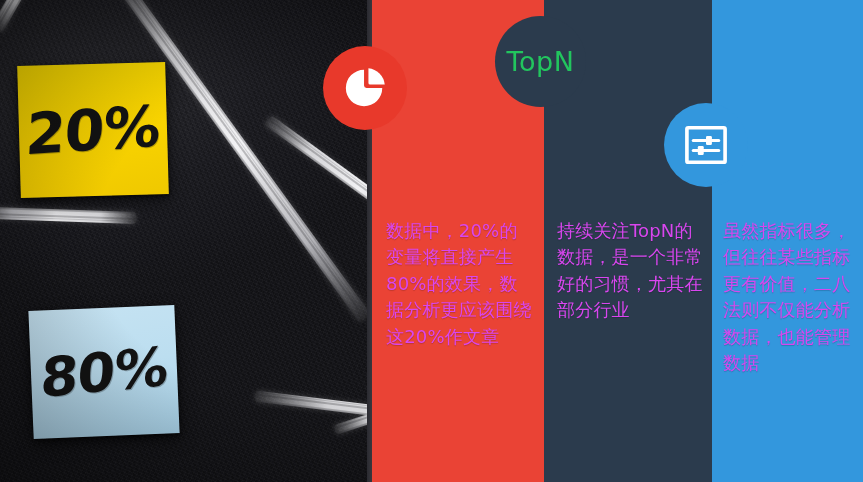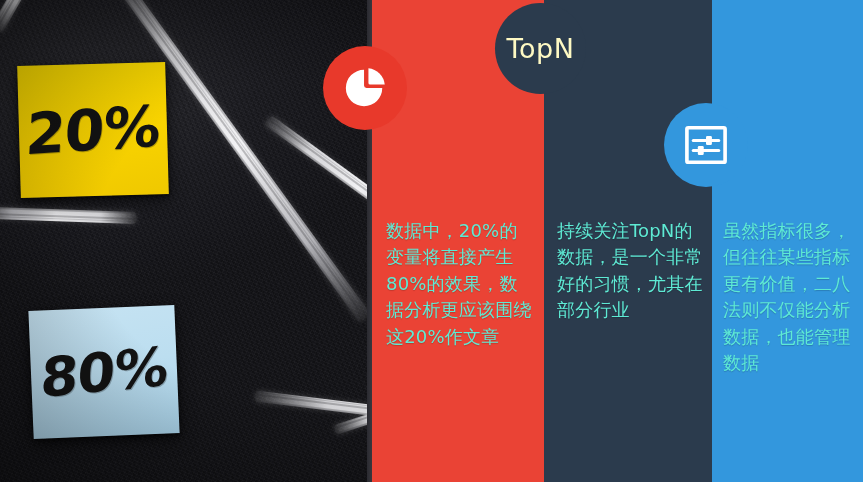--- a/index.html
+++ b/index.html
@@ -95,40 +95,40 @@
   .col-red{left:372px;width:172px;background:#ea4335;}
   .col-navy{left:544px;width:168px;background:#2b3b4d;}
   .col-blue{left:712px;width:151px;background:#3397dd;}
   .col-seam{
     position:absolute;left:367px;top:0;width:6px;height:482px;
     background:linear-gradient(90deg,#2a2a30 0%,#3a3a40 100%);
   }
 
   .col-text{
     position:absolute;
-    color:#5eead4;
+    color:#d946ef;
     font-family:"DejaVu Sans","Liberation Sans",sans-serif;
     font-size:18px;line-height:1.47;
     letter-spacing:.2px;
     white-space:pre-wrap;
     text-shadow:0 1px 1px rgba(0,0,0,.18);
   }
   .txt-red{left:386px;top:218px;width:148px;}
   .txt-navy{left:557px;top:218px;width:146px;}
   .txt-blue{left:723px;top:218px;width:134px;}
 
   
   .badge{
     position:absolute;border-radius:50%;
     display:flex;align-items:center;justify-content:center;
   }
   .badge-red{left:323px;top:46px;width:84px;height:84px;background:#e8392b;}
   .badge-navy{
-    left:495px;top:3px;width:91px;height:91px;background:#2b3b4d;
-    color:#fef9c3;font-size:27px;letter-spacing:.5px;
+    left:495px;top:16px;width:91px;height:91px;background:#2b3b4d;
+    color:#22c55e;font-size:27px;letter-spacing:.5px;
   }
   .badge-blue{left:664px;top:103px;width:84px;height:84px;background:#3397dd;}
 
   .icon-pie{width:46px;height:46px;display:block;}
   .icon-sliders{width:44px;height:40px;display:block;}
 </style>
 </head>
 <body>
 
 <div id="stage">

